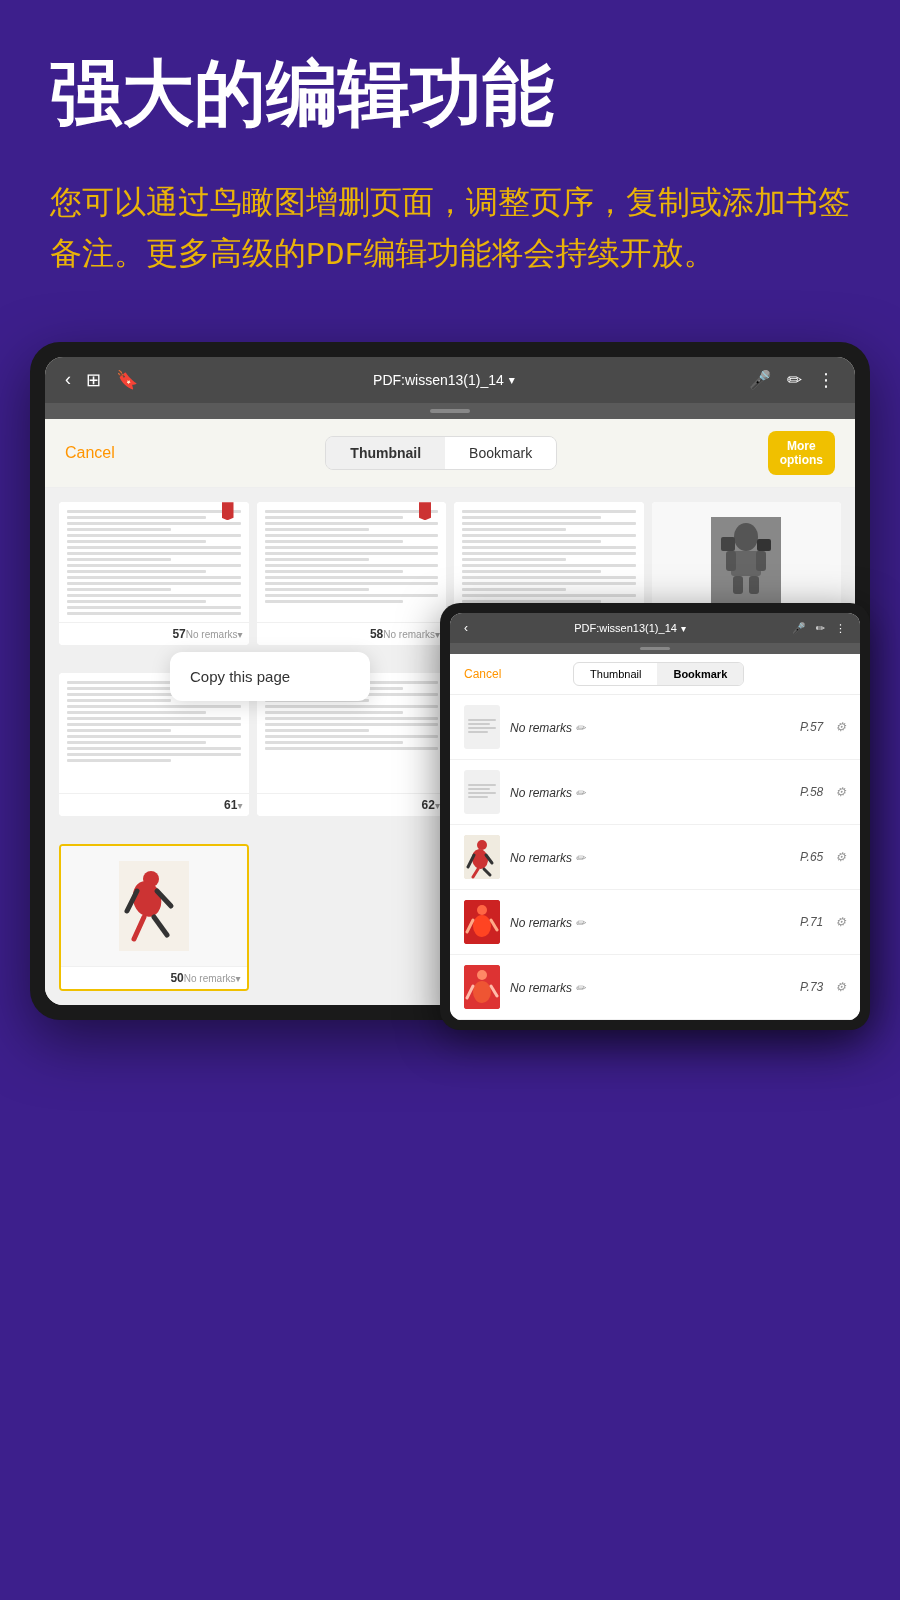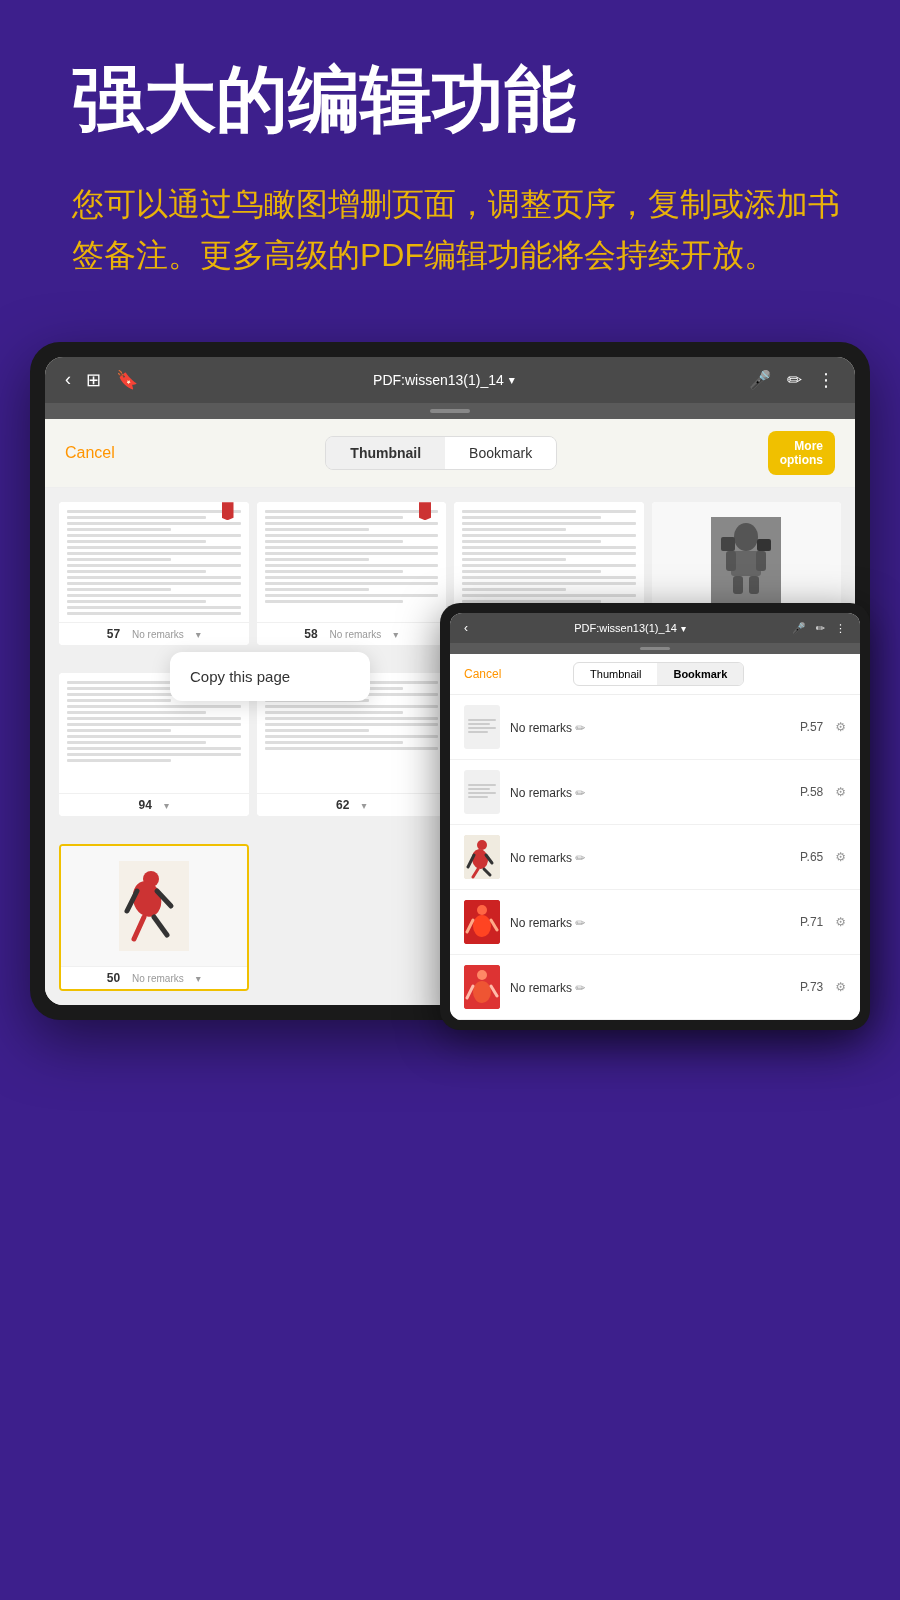--- a/index.html
+++ b/index.html
@@ -6,22 +6,23 @@
     body {
       width: 900px;
       min-height: 1600px;
       background-color: #3d1f8c;
       font-family: -apple-system, 'PingFang SC', 'Microsoft YaHei', sans-serif;
       overflow-x: hidden;
     }
 
     
     .header-section {
-      padding: 60px 50px 40px 72px;
+      padding: 60px 50px 40px 50px;
       color: white;
+      font-family: Liberation Mono, monospace;
     }
     .main-title {
       font-size: 72px;
       font-weight: 900;
       color: white;
       line-height: 1.1;
       margin-bottom: 40px;
     }
     .main-description {
       font-size: 32px;
@@ -127,21 +128,21 @@
       font-weight: 600;
     }
     .more-options-btn {
       background: #f0c000;
       color: white;
       border-radius: 8px;
       padding: 8px 12px;
       font-size: 12px;
       font-weight: 600;
       line-height: 1.2;
-      text-align: right;
+      text-align: center;
     }
 
     .goto-bar {
       display: flex;
       align-items: center;
       justify-content: center;
       gap: 8px;
       padding: 10px;
       font-size: 14px;
       color: #555;
@@ -198,27 +199,26 @@
       right: 15px;
       width: 12px;
       height: 18px;
       background: #cc3333;
       clip-path: polygon(0 0, 100% 0, 100% 85%, 50% 100%, 0 85%);
     }
 
     .thumb-footer {
       display: flex;
       align-items: center;
-      justify-content: center;
+      justify-content: flex-end;
       padding: 4px 6px;
       font-size: 11px;
       color: #333;
       background: white;
       border-top: 1px solid #f0f0f0;
-      gap: 12px;
     }
     .thumb-number {
       font-weight: 600;
       font-size: 12px;
     }
     .thumb-remarks {
       color: #999;
       font-size: 10px;
     }
     .thumb-chevron {
@@ -315,20 +315,21 @@
     }
     .second-tab {
       padding: 5px 16px;
       font-size: 11px;
     }
     .second-tab.active { background: #f0f0f0; font-weight: 600; }
 
     
     .bookmark-list {
       background: white;
+      font-style: italic;
     }
     .bookmark-item {
       display: flex;
       align-items: center;
       padding: 10px 14px;
       border-bottom: 1px solid #f0f0f0;
       gap: 10px;
     }
     .bookmark-thumb {
       width: 36px;
@@ -555,21 +556,21 @@
                 <div class="thumb-line full"></div>
               <div class="thumb-line short"></div>
                 <div class="thumb-line full"></div>
               <div class="thumb-line medium"></div>
                 <div class="thumb-line full"></div>
               <div class="thumb-line full"></div>
                 <div class="thumb-line short"></div>
             </div>
           </div>
           <div class="thumb-footer">
-            <span class="thumb-number">94</span>
+            <span class="thumb-number">61</span>
             <span class="thumb-chevron">▾</span>
           </div>
         </div>
 
         <div class="thumb-cell">
           <div class="thumb-page">
             <div class="thumb-page-lines">
               <div class="thumb-line full"></div>
                 <div class="thumb-line medium"></div>
               <div class="thumb-line full"></div>

